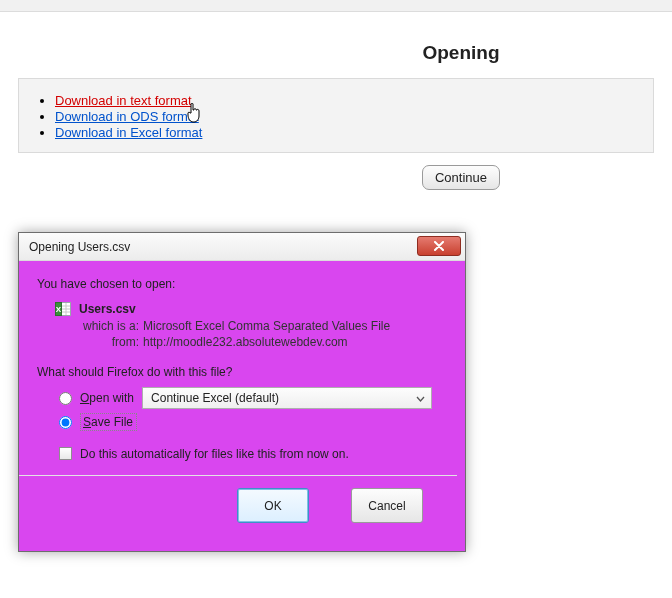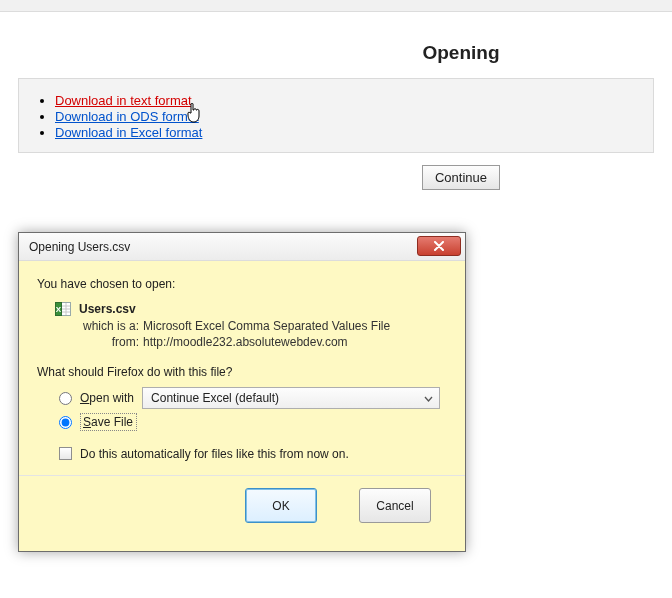--- a/index.html
+++ b/index.html
@@ -48,21 +48,21 @@
     color: #d30000;
   }
   .continue-row {
     text-align: center;
     margin-top: 12px;
     padding-left: 250px;
   }
   .continue-btn {
     display: inline-block;
     border: 1px solid #9a9a9a;
-    border-radius: 0;
+    border-radius: 7px;
     background: linear-gradient(#fdfdfd, #e6e6e6);
     padding: 4px 12px;
     font-size: 13px;
     cursor: pointer;
   }
   .cursor-hand {
     position: absolute;
     left: 186px;
     top: 103px;
     width: 16px;
@@ -71,21 +71,21 @@
   }
 
   
   .dialog {
     position: absolute;
     left: 18px;
     top: 232px;
     width: 448px;
     border: 1px solid #6d6d6d;
     box-shadow: 0 0 12px rgba(0,0,0,0.35);
-    background: #fef9c3;
+    background: #d946ef;
     font-size: 12px;
   }
   .dlg-titlebar {
     height: 28px;
     background: linear-gradient(#fbfbfb, #ececec);
     border-bottom: 1px solid #dcdcdc;
     display: flex;
     align-items: center;
     padding: 0 6px 0 10px;
     position: relative;
@@ -103,21 +103,21 @@
     background: linear-gradient(#e57b70, #c8402f);
     border: 1px solid #8e2c20;
     border-radius: 3px;
     display: flex;
     align-items: center;
     justify-content: center;
     cursor: pointer;
   }
   .dlg-close svg { display: block; }
   .dlg-body {
-    padding: 16px 18px 14px 18px;
+    padding: 16px 26px 14px 18px;
     border-radius: 31px;
   }
   .intro { margin-bottom: 10px; }
   .file-row {
     display: flex;
     align-items: center;
     gap: 8px;
     margin: 6px 0 2px 18px;
   }
   .file-row b { font-weight: bold; }

